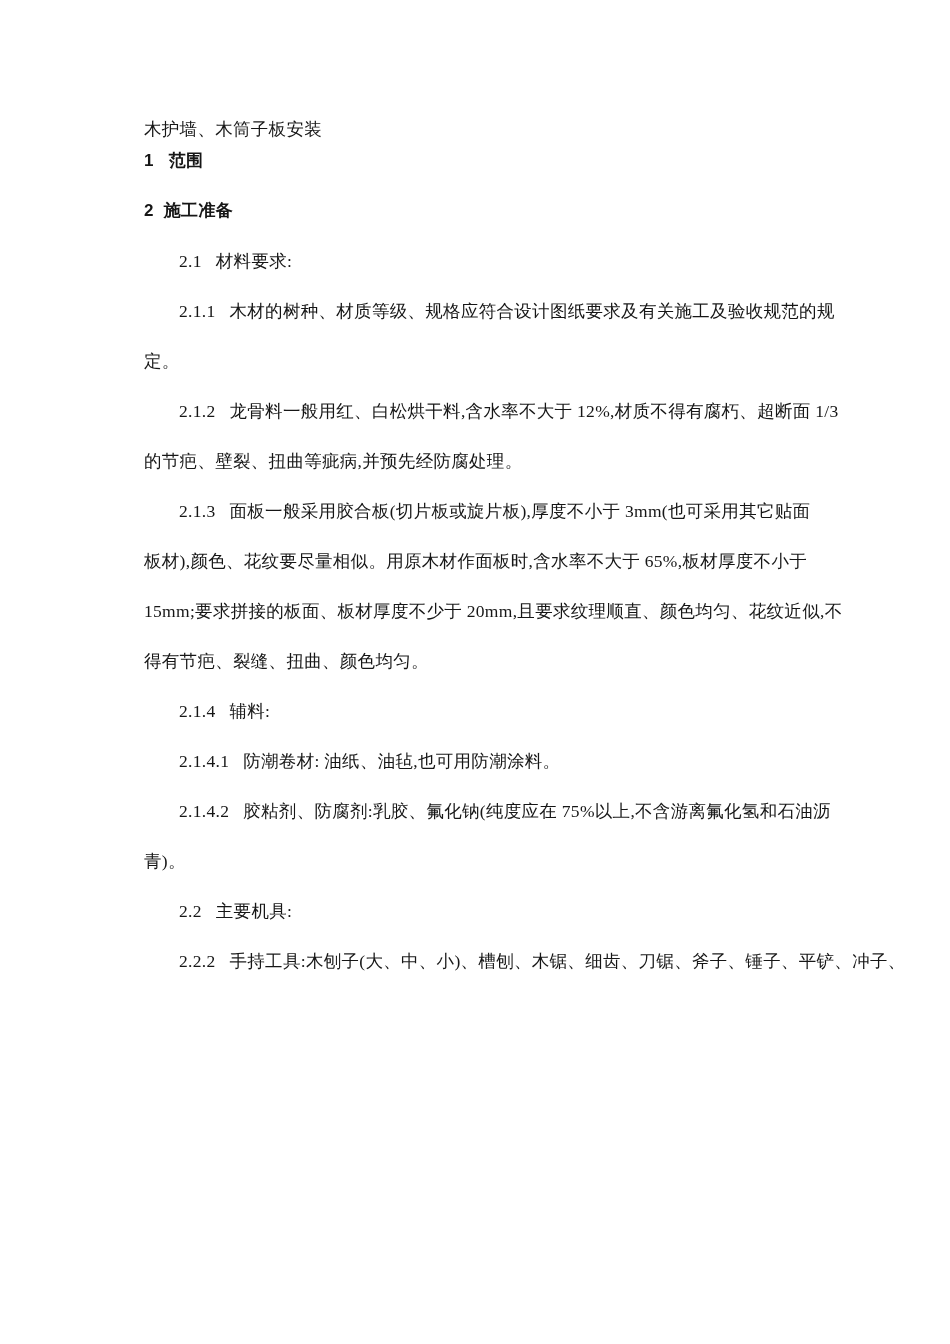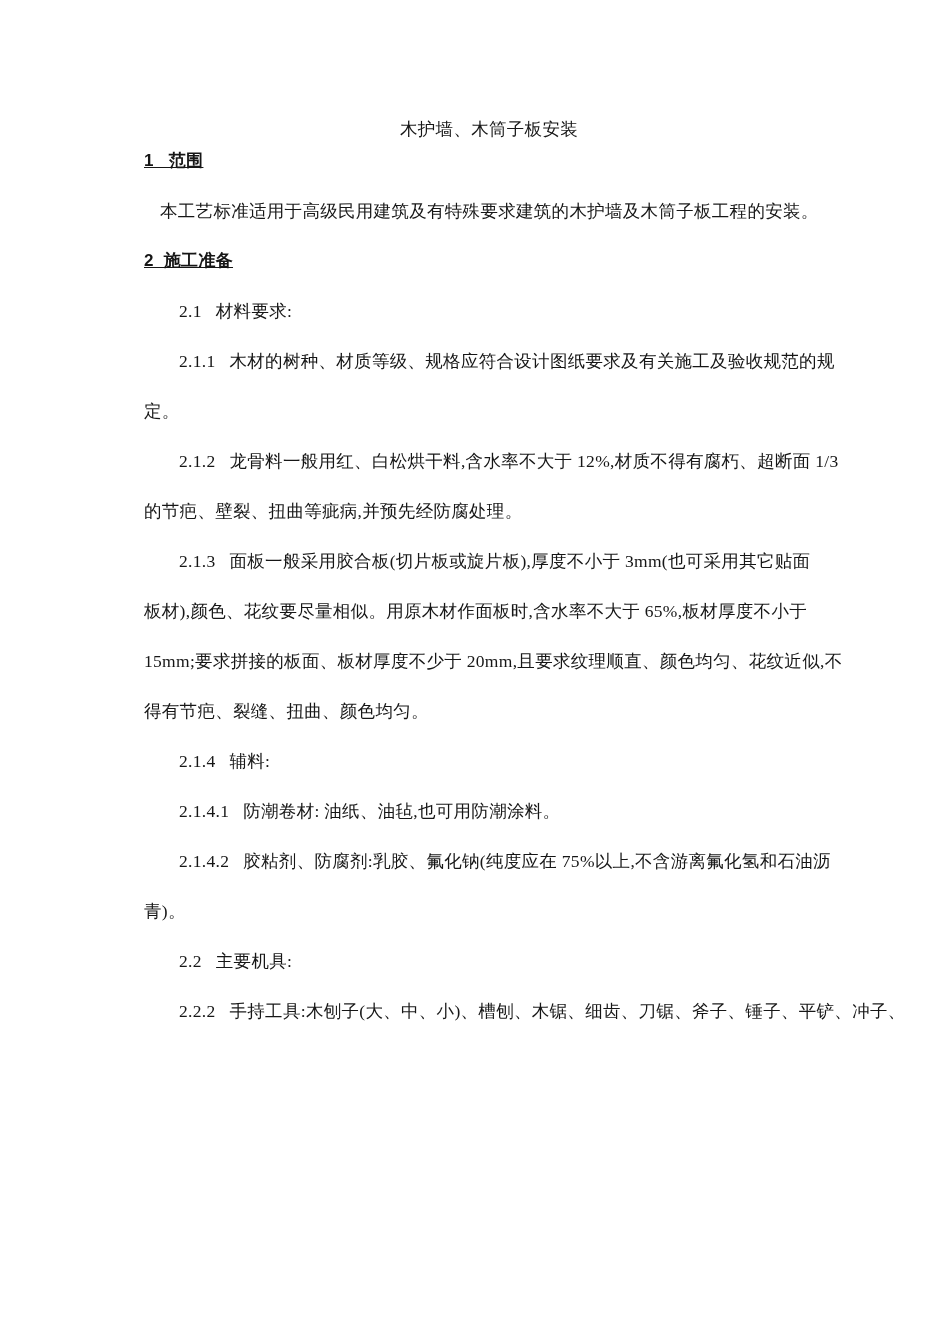--- a/index.html
+++ b/index.html
@@ -23,39 +23,36 @@
   }
   .line {
     height: 50px;
     line-height: 50px;
     font-size: 17.5px;
     white-space: pre;
     letter-spacing: 0.3px;
   }
   .title {
     height: 32px;            
-    text-align: center;
     overflow: visible;
   }
   .bold {
     font-weight: bold;
     font-family: "Liberation Sans", "DejaVu Sans", sans-serif;
     font-size: 17px;
-    text-decoration: underline;
   }
   .i1 { padding-left: 16px; }   
   .i2 { padding-left: 35px; }   
 </style>
 </head>
 <body>
 
 <div class="doc">
   <div class="line title">木护墙、木筒子板安装</div>
   <div class="line bold">1   范围</div>
-  <div class="line i1">本工艺标准适用于高级民用建筑及有特殊要求建筑的木护墙及木筒子板工程的安装。</div>
   <div class="line bold">2  施工准备</div>
   <div class="line i2">2.1   材料要求:</div>
   <div class="line i2">2.1.1   木材的树种、材质等级、规格应符合设计图纸要求及有关施工及验收规范的规</div>
   <div class="line">定。</div>
   <div class="line i2">2.1.2   龙骨料一般用红、白松烘干料,含水率不大于 12%,材质不得有腐朽、超断面 1/3</div>
   <div class="line">的节疤、壁裂、扭曲等疵病,并预先经防腐处理。</div>
   <div class="line i2">2.1.3   面板一般采用胶合板(切片板或旋片板),厚度不小于 3mm(也可采用其它贴面</div>
   <div class="line">板材),颜色、花纹要尽量相似。用原木材作面板时,含水率不大于 65%,板材厚度不小于</div>
   <div class="line">15mm;要求拼接的板面、板材厚度不少于 20mm,且要求纹理顺直、颜色均匀、花纹近似,不</div>
   <div class="line">得有节疤、裂缝、扭曲、颜色均匀。</div>

